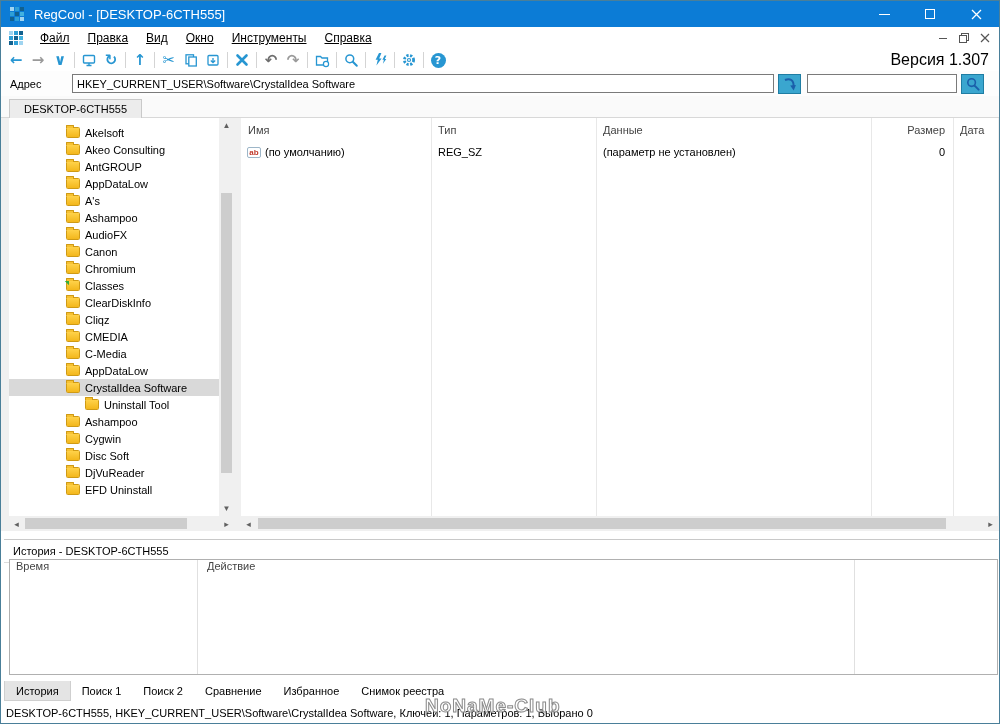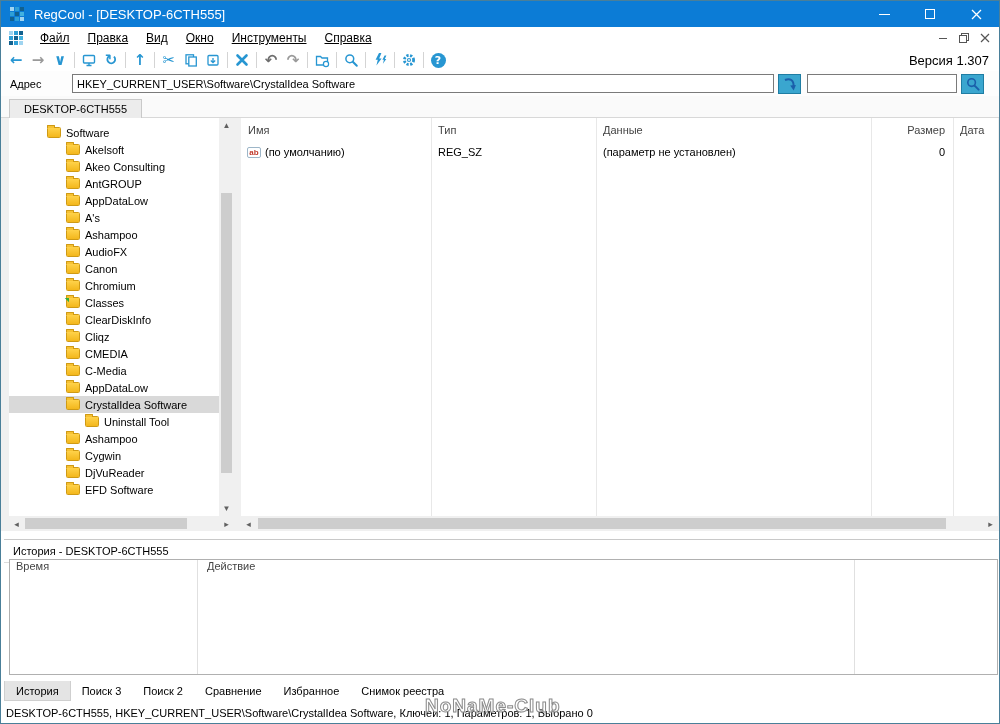--- a/index.html
+++ b/index.html
@@ -23,21 +23,21 @@
   .menu-item { font-size:12px; color:#000; padding:3px 9px; cursor:default; }
   .mdi-controls { display:flex; align-items:center; margin-right:6px; gap:4px; }
   .mdi-btn { width:17px; height:15px; display:flex; align-items:center; justify-content:center; }
   .mdi-min { width:8px; height:1px; background:#555; display:block; }
 
   
   .toolbar { position:absolute; left:0; top:48px; width:100%; height:22px; background:#fff; display:flex; align-items:center; }
   .tbtn { width:22px; height:20px; display:flex; align-items:center; justify-content:center; font-family:"DejaVu Sans",sans-serif; font-size:15px; font-weight:bold; line-height:1; }
   .tsep { width:1px; height:16px; background:#d4d4d4; margin:0 3px; }
   .help-circle { width:15px; height:15px; border-radius:50%; background:#2796d2; color:#fff; font-size:11px; font-weight:bold; display:flex; align-items:center; justify-content:center; }
-  .version { margin-left:auto; margin-right:10px; font-size:13px; color:#000; }
+  .version { margin-left:auto; margin-right:10px; font-size:16px; color:#000; }
 
   
   .addressbar { position:absolute; left:0; top:70px; width:100%; height:25px; background:#fdfdfd; display:flex; align-items:center; }
   .addr-label { font-size:11px; margin-left:9px; width:62px; }
   .addr-input { width:702px; height:19px; border:1px solid #7a7a7a; font-size:11px; padding:0 4px; font-family:"Liberation Sans",sans-serif; background:#fff; }
   .sq-btn { width:23px; height:20px; margin-left:4px; background:#3aa6cf; border:1px solid #1f7da3; display:flex; align-items:center; justify-content:center; }
   .quick-input { width:150px; height:19px; border:1px solid #7a7a7a; margin-left:6px; font-size:11px; padding:0 4px; background:#fff; }
 
   
   .tabstrip { position:absolute; left:0; top:95px; width:100%; height:22px; background:#fafafa; border-bottom:1px solid #d8d8d8; }
@@ -251,24 +251,20 @@
 
   <div class="tabstrip">
     <span class="session-tab">DESKTOP-6CTH555</span>
   </div>
 
   <div class="main">
 
     <div class="tree-pane">
       <div class="tree-items" id="tree-items">
           <div class="tree-row">
-            <span class="folder" style="margin-left: 38px;"></span>
-            <span class="tree-label">Software</span>
-          </div>
-          <div class="tree-row">
             <span class="folder" style="margin-left: 57px;"></span>
             <span class="tree-label">Akelsoft</span>
           </div>
           <div class="tree-row">
             <span class="folder" style="margin-left: 57px;"></span>
             <span class="tree-label">Akeo Consulting</span>
           </div>
           <div class="tree-row">
             <span class="folder" style="margin-left: 57px;"></span>
             <span class="tree-label">AntGROUP</span>
@@ -332,25 +328,29 @@
           <div class="tree-row">
             <span class="folder" style="margin-left: 57px;"></span>
             <span class="tree-label">Ashampoo</span>
           </div>
           <div class="tree-row">
             <span class="folder" style="margin-left: 57px;"></span>
             <span class="tree-label">Cygwin</span>
           </div>
           <div class="tree-row">
             <span class="folder" style="margin-left: 57px;"></span>
+            <span class="tree-label">Disc Soft</span>
+          </div>
+          <div class="tree-row">
+            <span class="folder" style="margin-left: 57px;"></span>
             <span class="tree-label">DjVuReader</span>
           </div>
           <div class="tree-row">
             <span class="folder" style="margin-left: 57px;"></span>
-            <span class="tree-label">EFD Software</span>
+            <span class="tree-label">EFD Uninstall</span>
           </div>
         </div>
       <div class="vscroll">
         <span class="arrow" style="top:0;">▲</span>
         <span class="thumb" style="top:75px;height:280px;"></span>
         <span class="arrow" style="bottom:0;">▼</span>
       </div>
     </div>
     <div class="hscroll" style="left:8px;top:398px;width:225px;">
       <span class="arrow" style="left:0;">◂</span>
@@ -395,21 +395,21 @@
   </div>
   <div class="history-list">
     <span class="history-col" style="left:6px;">Время</span>
     <span class="history-col" style="left:197px;">Действие</span>
     <span class="history-sep" style="left:187px;"></span>
     <span class="history-sep" style="left:844px;"></span>
   </div>
 
   <div class="bottom-tabs" id="bottom-tabs">
       <span class="btab active">История</span>
-      <span class="btab">Поиск 3</span>
+      <span class="btab">Поиск 1</span>
       <span class="btab">Поиск 2</span>
       <span class="btab">Сравнение</span>
       <span class="btab">Избранное</span>
       <span class="btab">Снимок реестра</span>
     </div>
 
   <div class="statusbar">
     <span class="stext">DESKTOP-6CTH555, HKEY_CURRENT_USER\Software\CrystalIdea Software, Ключей: 1, Параметров: 1, Выбрано 0</span>
   </div>
   <span class="watermark">NoNaMe-Club</span>

